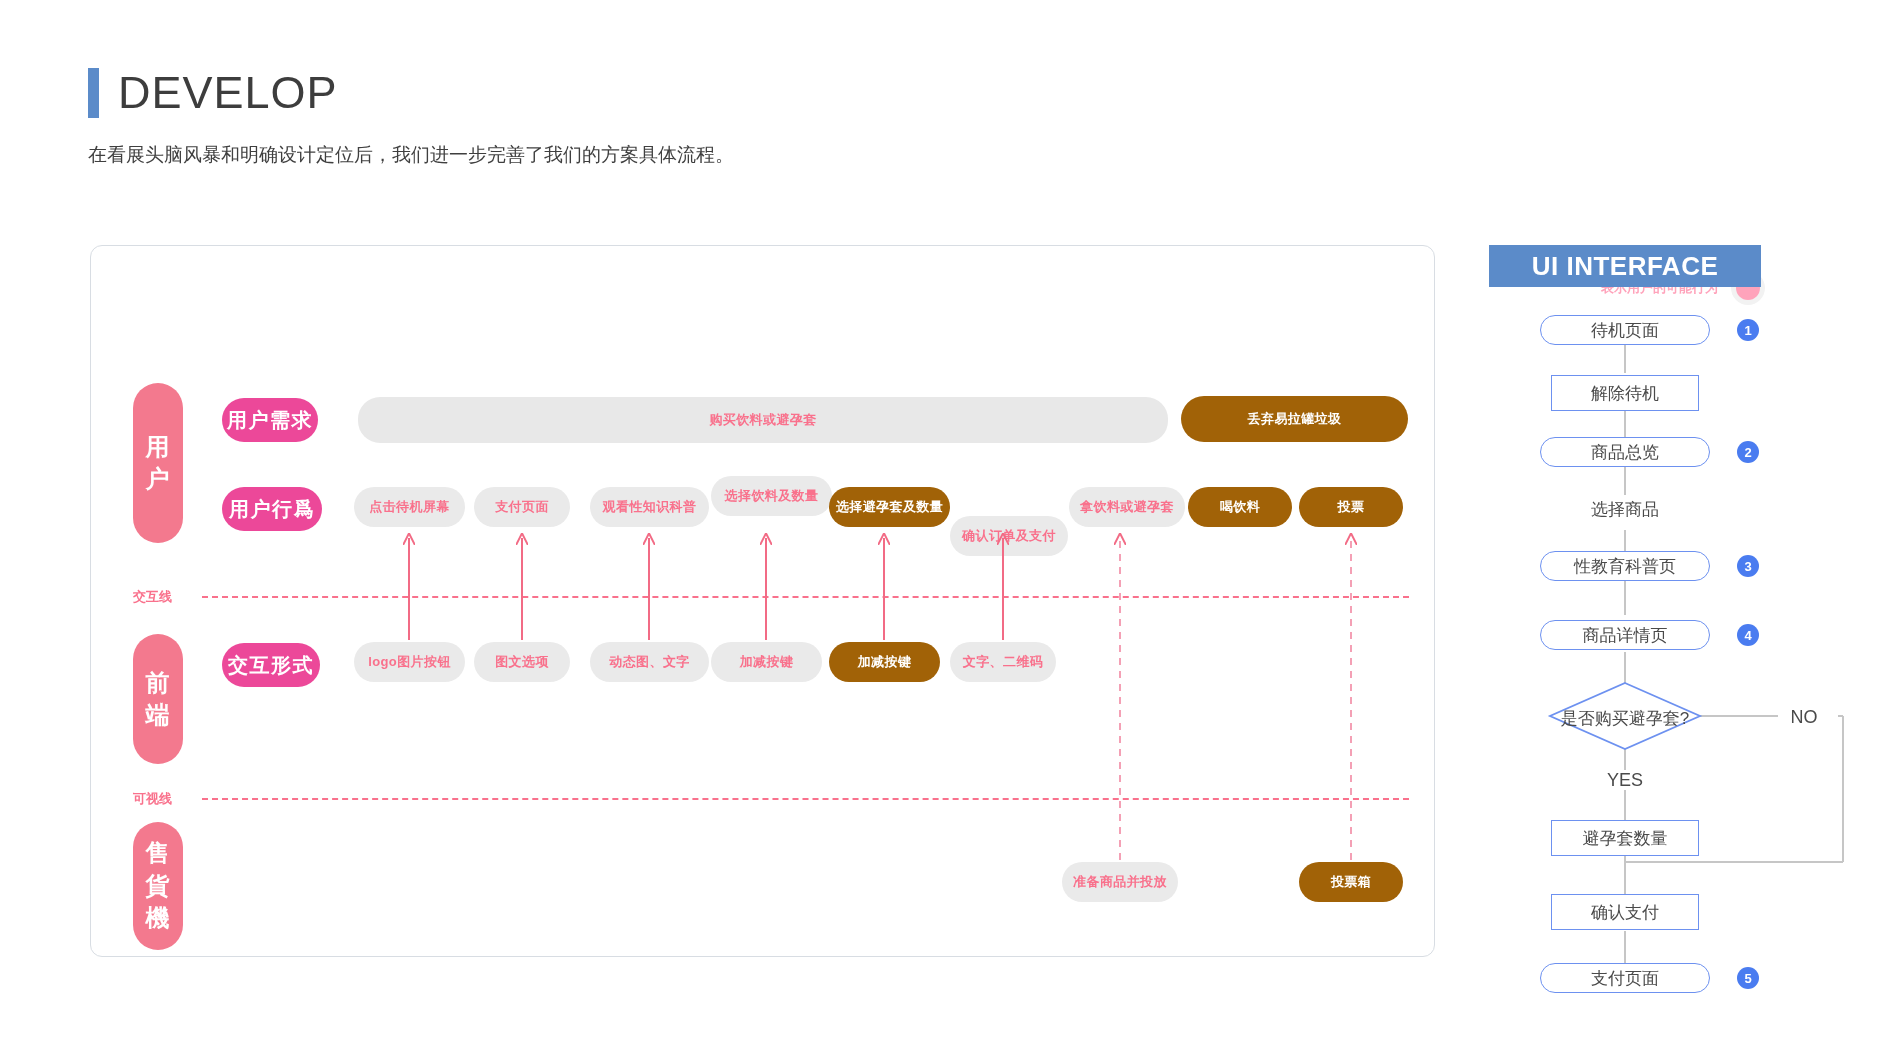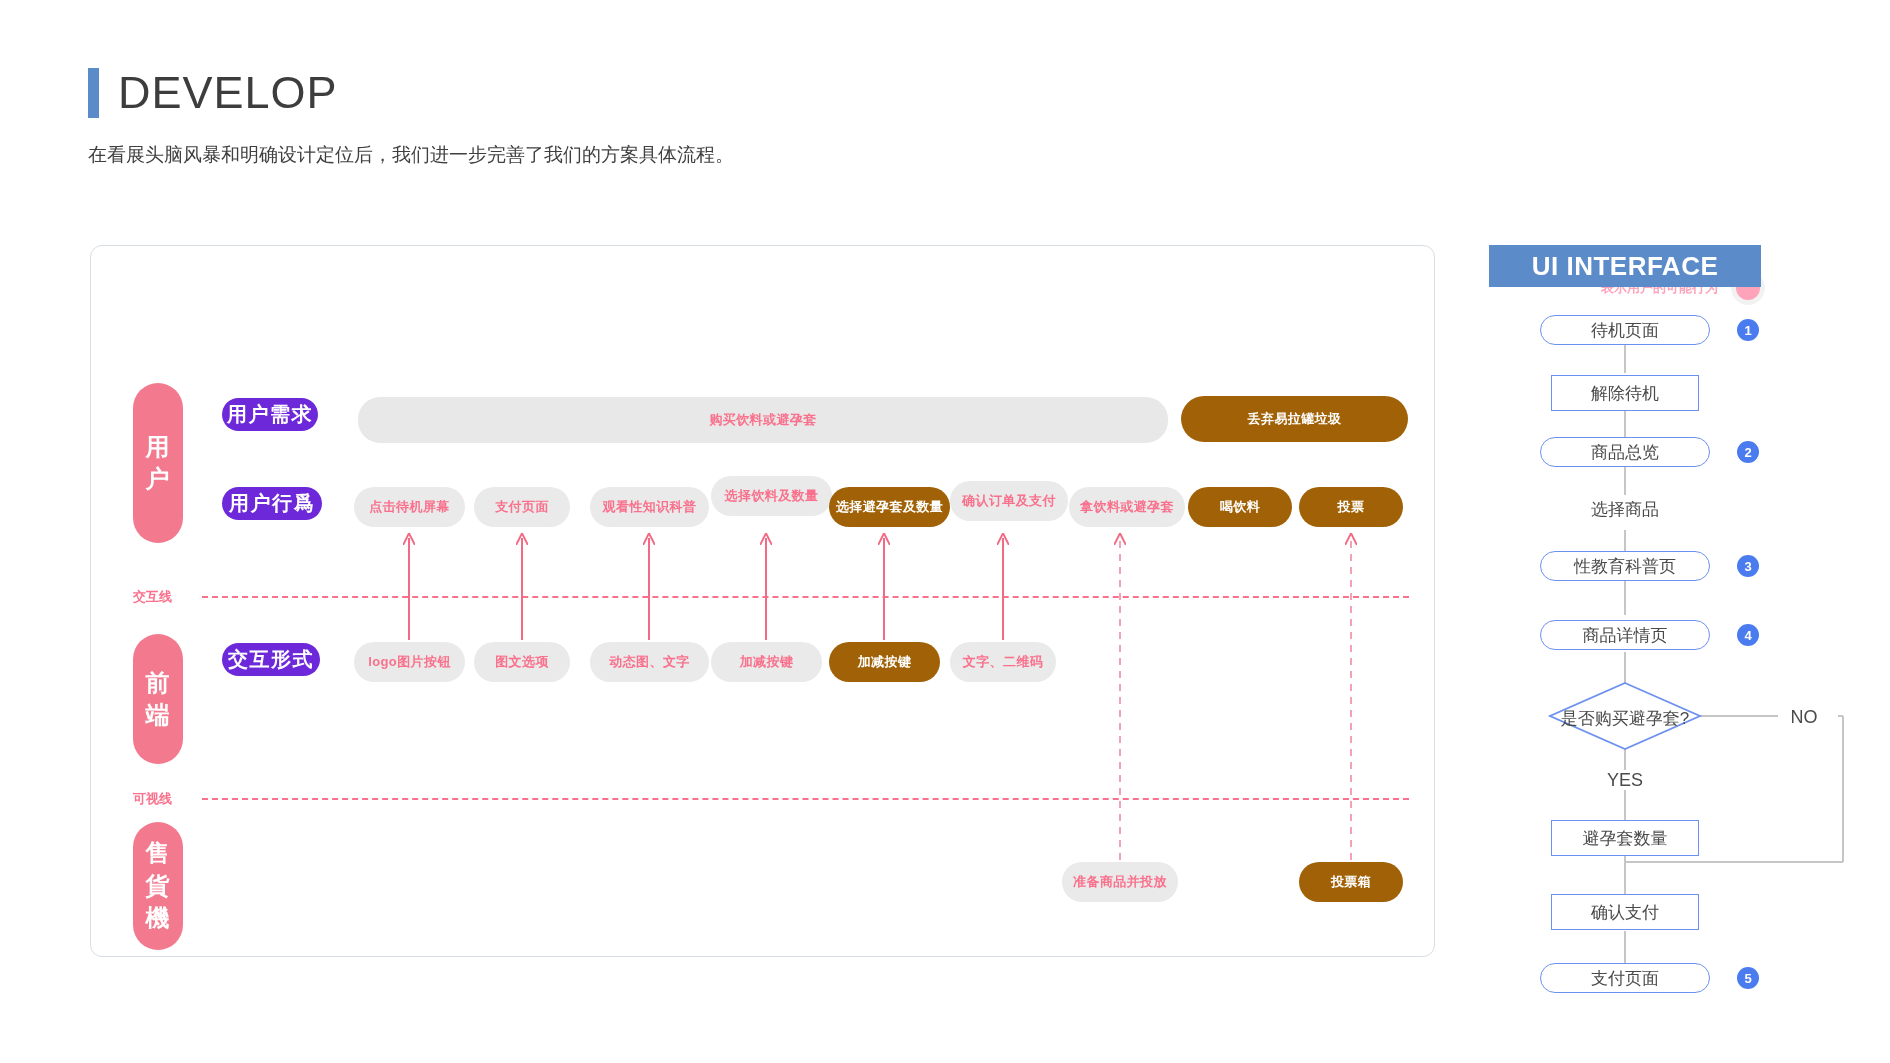--- a/index.html
+++ b/index.html
@@ -51,21 +51,21 @@
   .lane {
     position: absolute; width: 50px; background: #f3798e;
     border-radius: 25px; color: #ffffff; font-size: 24px; font-weight: 700;
     display: flex; flex-direction: column; align-items: center;
     justify-content: center; line-height: 1.35; letter-spacing: 1px;
   }
   .lane span { display: block; }
 
   
   .row-pill {
-    position: absolute; height: 33px; background: #6d28d9;
+    position: absolute; height: 44px; background: #ec4899;
     border-radius: 22px; color: #ffffff; font-size: 20px; font-weight: 700;
     display: flex; align-items: center; justify-content: center;
     letter-spacing: 1.5px; width: 105px;
   }
 
   
   .chip {
     position: absolute; height: 40px; border-radius: 20px;
     display: flex; align-items: center; justify-content: center;
     font-size: 13px; font-weight: 700; letter-spacing: 0.4px;
@@ -160,21 +160,21 @@
   <div class="sep-line" style="left:202px; top:798px; width:1207px;"></div>
 
   <div class="chip wide-grey" style="left:358px; top:397px; width:810px;">购买饮料或避孕套</div>
   <div class="chip pink" style="left:1181px; top:396px; width:227px; height:46px; border-radius:23px;">丢弃易拉罐垃圾</div>
 
   <div class="chip grey" style="left:354px; top:487px; width:111px;">点击待机屏幕</div>
   <div class="chip grey" style="left:474px; top:487px; width:96px;">支付页面</div>
   <div class="chip grey" style="left:590px; top:487px; width:119px;">观看性知识科普</div>
   <div class="chip grey" style="left:711px; top:476px; width:121px;">选择饮料及数量</div>
   <div class="chip pink" style="left:829px; top:487px; width:121px;">选择避孕套及数量</div>
-  <div class="chip grey" style="left:950px; top:481px; width:118px;">确认订单及支付</div>
+  <div class="chip grey" style="left:950px; top:516px; width:118px;">确认订单及支付</div>
   <div class="chip grey" style="left:1069px; top:487px; width:116px;">拿饮料或避孕套</div>
   <div class="chip pink" style="left:1188px; top:487px; width:104px;">喝饮料</div>
   <div class="chip pink" style="left:1299px; top:487px; width:104px;">投票</div>
 
   <div class="chip grey" style="left:354px; top:642px; width:111px;">logo图片按钮</div>
   <div class="chip grey" style="left:474px; top:642px; width:96px;">图文选项</div>
   <div class="chip grey" style="left:590px; top:642px; width:119px;">动态图、文字</div>
   <div class="chip grey" style="left:711px; top:642px; width:111px;">加减按键</div>
   <div class="chip pink" style="left:829px; top:642px; width:111px;">加减按键</div>
   <div class="chip grey" style="left:950px; top:642px; width:106px;">文字、二维码</div>

